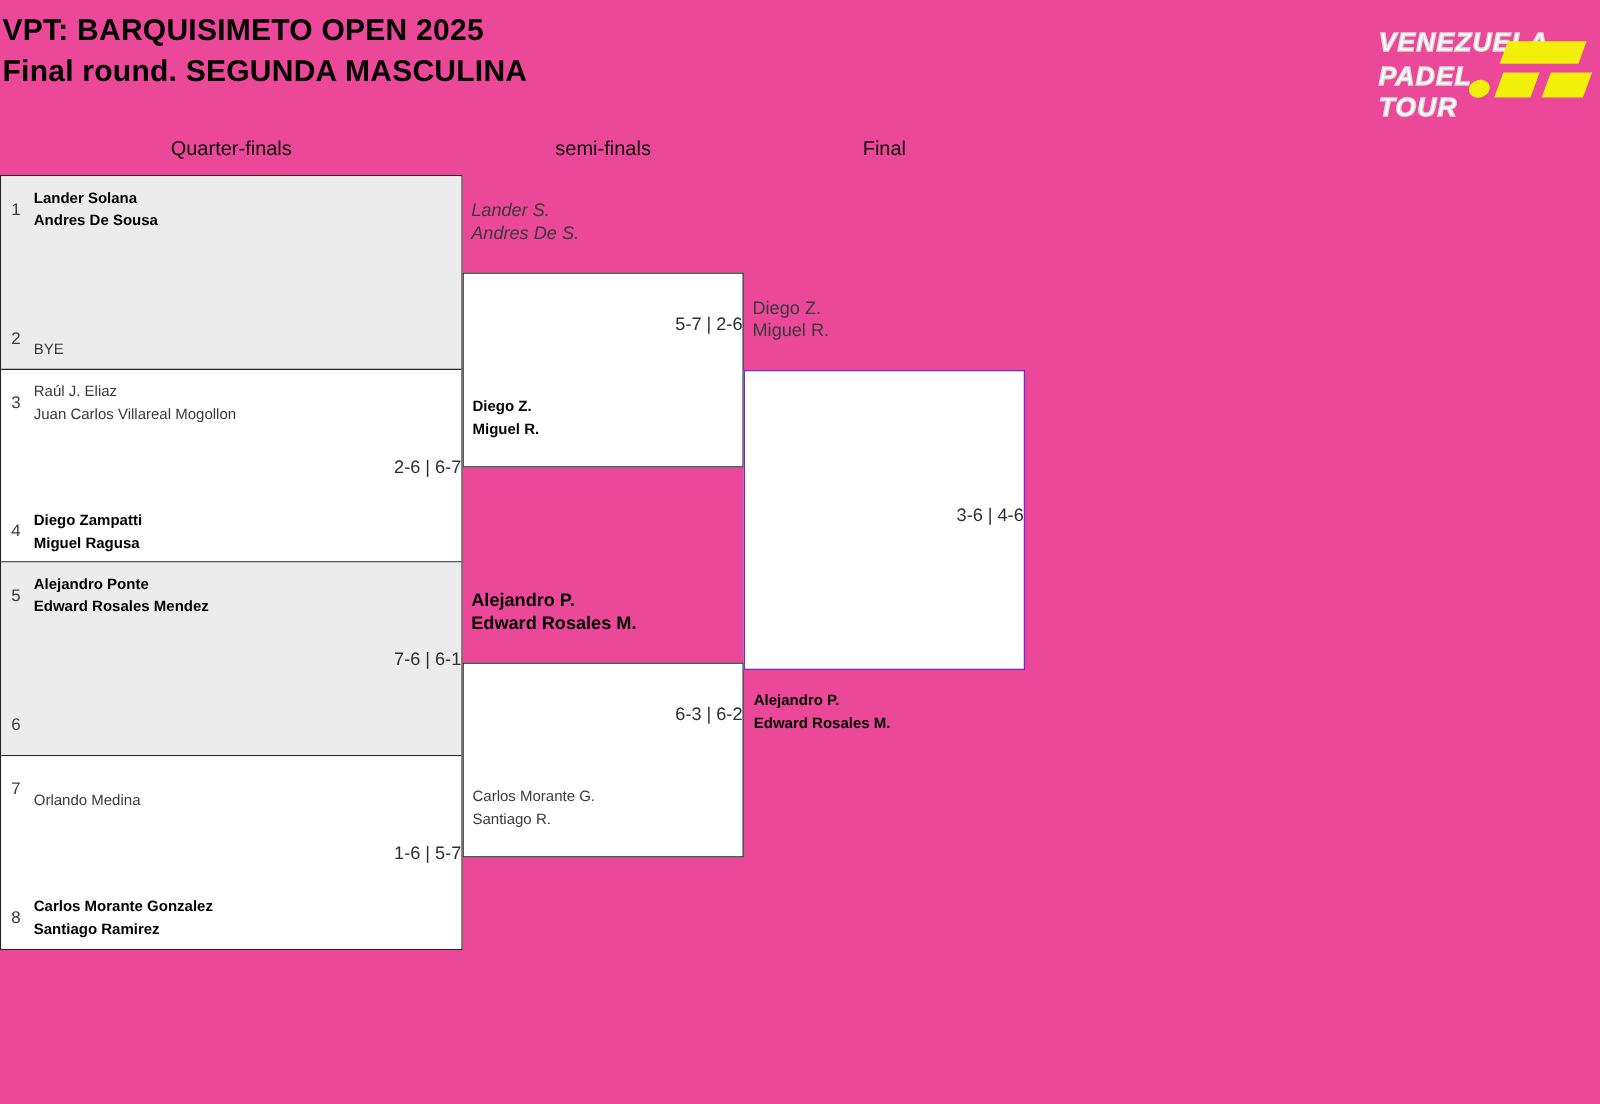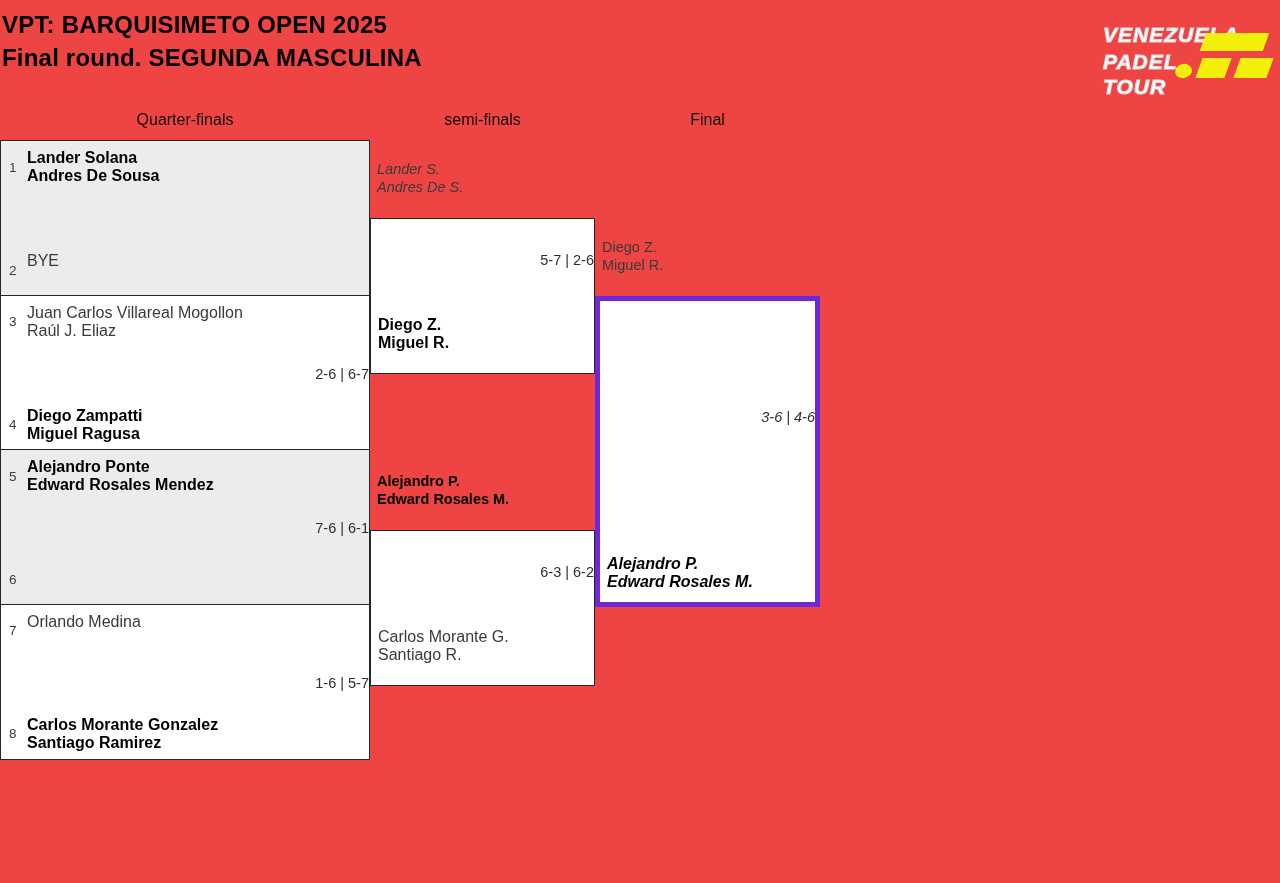--- a/index.html
+++ b/index.html
@@ -1,20 +1,20 @@
 <!DOCTYPE html>
 <html><head>
 <meta charset="utf-8">
 <style>
   * { margin:0; padding:0; box-sizing:border-box; }
   html,body { background:#ffffff; }
   .page {
     position:relative;
     width:1280px; height:883px;
-    background:#ef4444;
+    background:#ec4899;
     font-family:"Liberation Sans", sans-serif;
     overflow:hidden;
   }
 
   
   .titles { position:absolute; left:2px; top:8px; color:#000; }
   .titles .t1, .titles .t2 {
     font-size:24px; font-weight:700; line-height:33px; letter-spacing:0.2px;
   }
 
@@ -58,22 +58,22 @@
   .seed {
     position:absolute; left:8px; width:17px; height:36px;
     display:flex; align-items:center;
     font-size:13.5px; color:#3c3c3c;
   }
   .seed.s-top { top:8px; }
   .seed.s-bottom { top:111px; }
 
   .team {
     position:absolute; left:26px; right:6px; height:36px;
-    display:flex; flex-direction:column; justify-content:space-between;
-    font-size:16px; line-height:18px; color:#3a3a3a; font-weight:400;
+    display:flex; flex-direction:column; justify-content:flex-end;
+    font-size:12px; line-height:18px; color:#3a3a3a; font-weight:400;
   }
   .team .line { display:block; white-space:nowrap; }
   .team.t-top { top:8px; }
   .team.t-bottom { top:111px; }
   .team.winner { font-weight:700; color:#000; }
 
   .score {
     position:absolute; left:0; right:0; text-align:right;
     font-size:14.5px; line-height:18px; color:#2e2e2e;
   }
@@ -83,22 +83,22 @@
     position:absolute; left:370px; width:225px; height:156px;
     border:1px solid #262626; background:#ffffff;
   }
   .sf-box-1 { top:218px; }
   .sf-box-2 { top:530px; }
   .sf-box .score { top:32px; }
   .sf-box .team { left:7px; right:4px; }
   .sf-box .team.t-bottom { top:97px; }
 
   .final-box {
-    position:absolute; left:595px; top:296px; width:225px; height:311px;
-    border:5px solid #6d28d9; background:#ffffff;font-style:italic;
+    position:absolute; left:595px; top:296px; width:225px; height:240px;
+    border:1px solid #6d28d9; background:#ffffff;
   }
   .final-box .score { top:107px; }
   .final-box .team { left:7px; right:4px; }
   .final-box .team.t-bottom { top:254px; }
 
   
   .float-label {
     position:absolute; width:210px; height:36px;
     display:flex; flex-direction:column; justify-content:center;
     font-size:14.5px; line-height:18px; color:#3a3a3a; font-weight:400;
@@ -146,22 +146,22 @@
       <span class="seed s-bottom">2</span>
       <div class="team t-bottom">
         <span class="line">BYE</span>
         <span class="line"></span>
       </div>
     </div>
 
     <div class="qf-match">
       <span class="seed s-top">3</span>
       <div class="team t-top">
+        <span class="line">Raúl J. Eliaz</span>
         <span class="line">Juan Carlos Villareal Mogollon</span>
-        <span class="line">Raúl J. Eliaz</span>
       </div>
       <div class="score">2-6 | 6-7</div>
       <span class="seed s-bottom">4</span>
       <div class="team t-bottom winner">
         <span class="line">Diego Zampatti</span>
         <span class="line">Miguel Ragusa</span>
       </div>
     </div>
 
     <div class="qf-match shaded">

